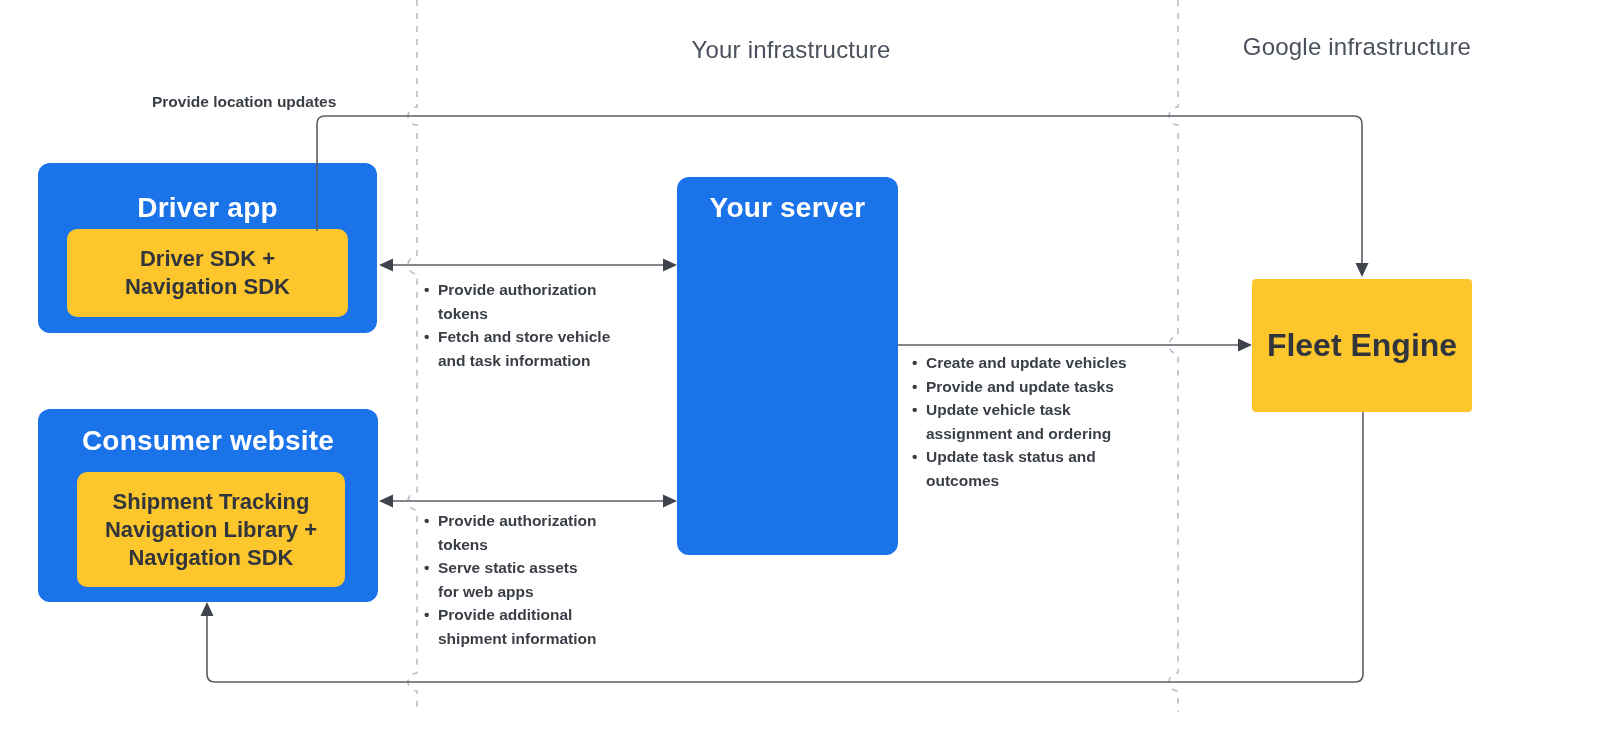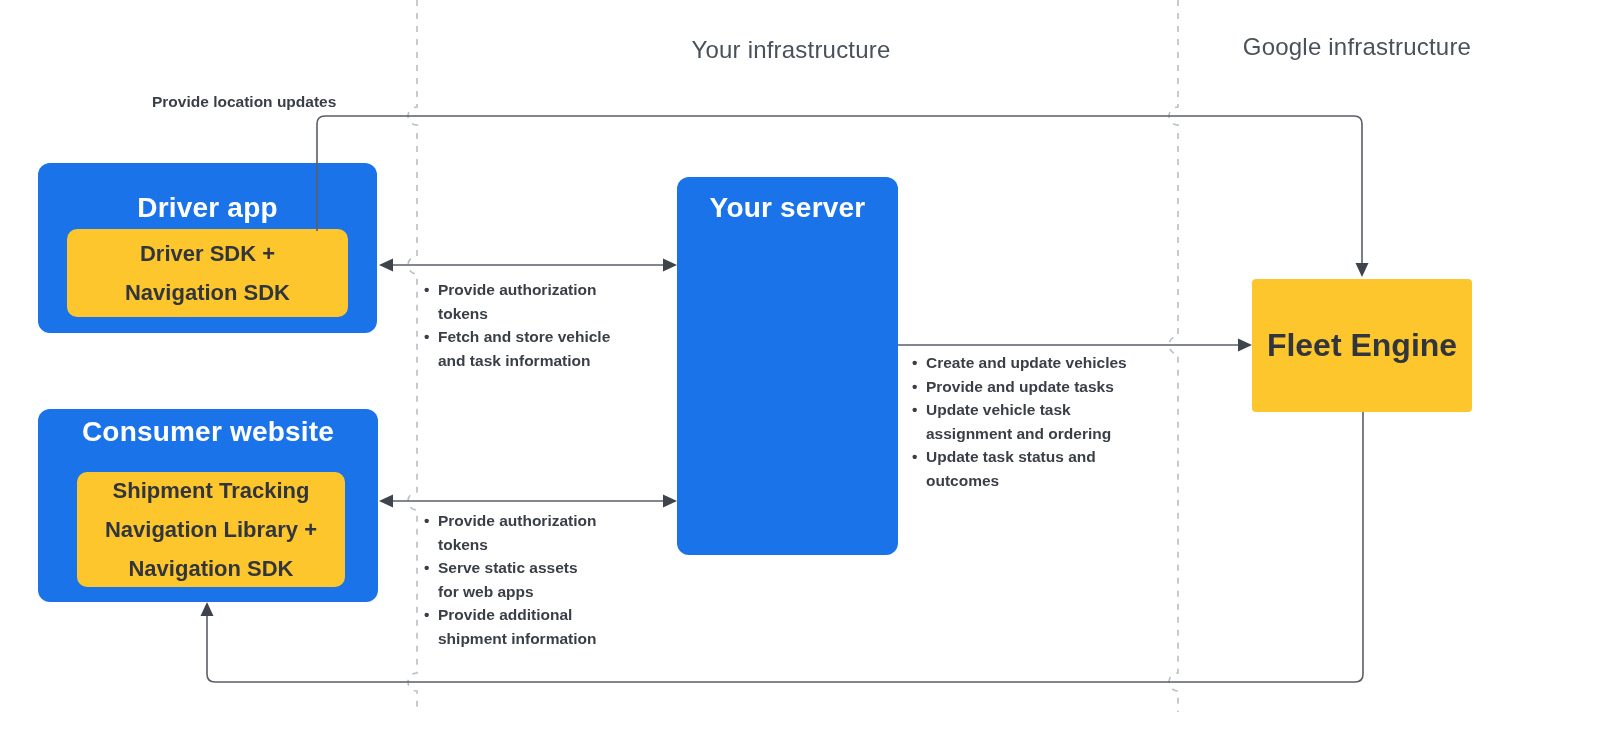--- a/index.html
+++ b/index.html
@@ -17,21 +17,21 @@
   }
   .node{position:absolute;border-radius:12px;}
   .node.blue{background:var(--blue);}
   .node.yellow{background:var(--yellow);}
   .node-title{
     text-align:center;color:#fff;font-weight:700;font-size:28px;letter-spacing:.2px;
   }
   .sdk-box{
     position:absolute;background:var(--yellow);border-radius:10px;
     display:flex;align-items:center;justify-content:center;text-align:center;
-    color:var(--node-text);font-weight:700;font-size:22px;line-height:39px;white-space:pre-line;
+    color:var(--node-text);font-weight:700;font-size:22px;line-height:28px;white-space:pre-line;
   }
   .fleet{
     display:flex;align-items:center;justify-content:center;text-align:center;
     color:var(--node-text);font-weight:700;font-size:32px;border-radius:4px;
   }
   .edge-label{
     position:absolute;font-size:15.5px;font-weight:700;color:var(--text-dark);
     line-height:23px;white-space:pre-line;
   }
   .blist{position:absolute;}
@@ -51,21 +51,21 @@
   <div class="col-header" style="left:1187px;top:33px;">Google infrastructure</div>
   <div class="col-header" style="left:621px;top:36px;">Your infrastructure</div>
 
   <div class="node blue" style="left:38px;top:163px;width:339px;height:170px;">
     <div class="node-title" style="padding-top:29px;">Driver app</div>
   </div>
   <div class="sdk-box" style="left:67px;top:229px;width:281px;height:88px;">Driver SDK +
 Navigation SDK</div>
 
   <div class="node blue" style="left:38px;top:409px;width:340px;height:193px;">
-    <div class="node-title" style="padding-top:7px;">Consumer website</div>
+    <div class="node-title" style="padding-top:16px;">Consumer website</div>
   </div>
   <div class="sdk-box" style="left:77px;top:472px;width:268px;height:115px;">Shipment Tracking
 Navigation Library  +
 Navigation SDK</div>
 
   <div class="node blue" style="left:677px;top:177px;width:221px;height:378px;">
     <div class="node-title" style="padding-top:15px;">Your server</div>
   </div>
 
   <div class="node yellow fleet" style="left:1252px;top:279px;width:220px;height:133px;">Fleet Engine</div>

